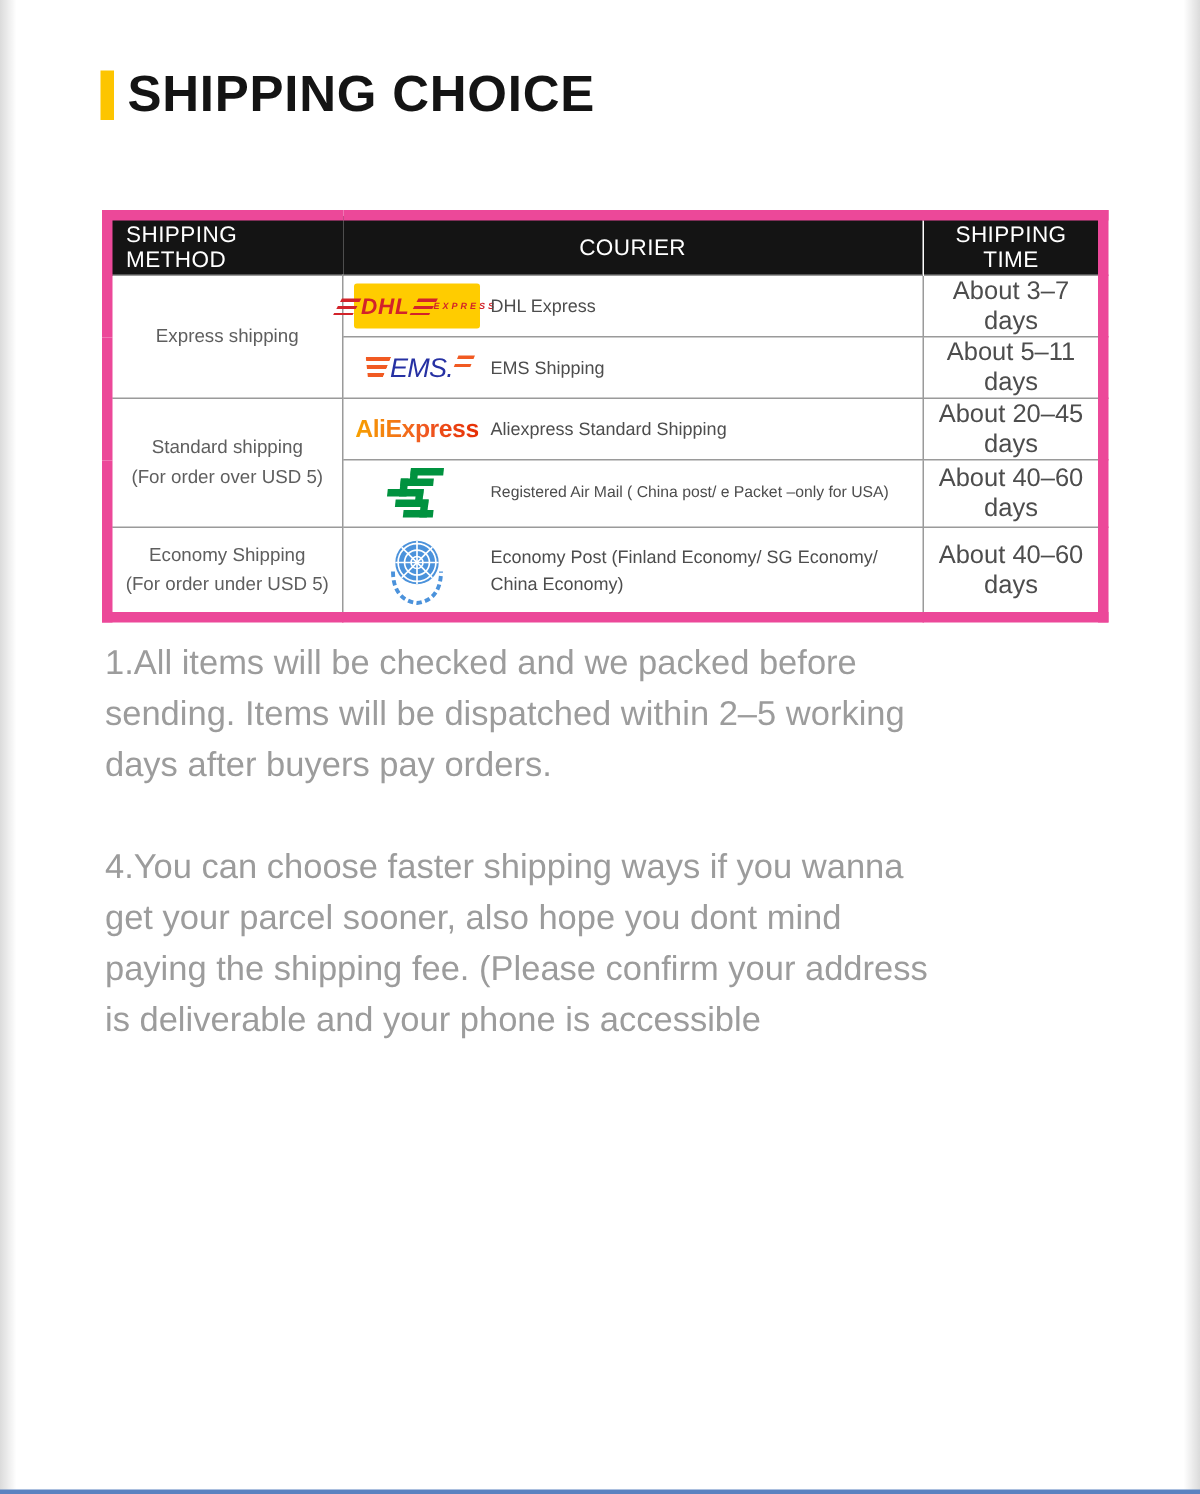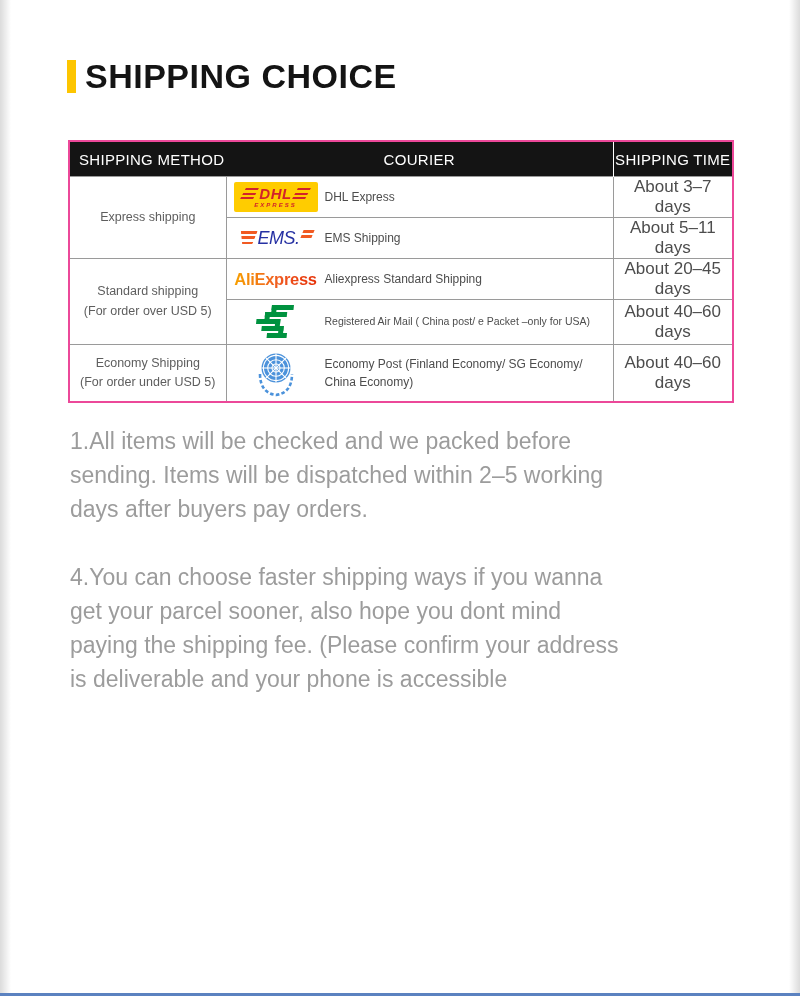--- a/index.html
+++ b/index.html
@@ -6,44 +6,44 @@
   .page { position:relative; width:800px; height:996px; background:#fff;
           font-family:"Liberation Sans", sans-serif; overflow:hidden; }
 
   
   .edge { position:absolute; top:0; bottom:0; width:11px; }
   .edge.left  { left:0;  background:linear-gradient(to right, rgba(0,0,0,0.14), rgba(0,0,0,0)); }
   .edge.right { right:0; background:linear-gradient(to left,  rgba(0,0,0,0.14), rgba(0,0,0,0)); }
   .bottom-line { position:absolute; left:0; right:0; bottom:0; height:3px; }
 
   
-  .title-row { position:absolute; left:67px; top:57px; display:flex; align-items:center; gap:9px; }
+  .title-row { position:absolute; left:67px; top:44px; display:flex; align-items:center; gap:9px; }
   .accent-bar { width:9px; height:33px; flex:0 0 9px; }
   .title-row h1 { margin:0; font-size:34px; font-weight:700; color:#141414; letter-spacing:0.5px; }
 
   
   .table-wrap { position:absolute; left:68px; top:140px; }
-  table { border-collapse:collapse; width:664px; table-layout:fixed; border:2px solid #ec4899; }
+  table { border-collapse:collapse; width:664px; table-layout:fixed; border:7px solid #ec4899; }
   col.c1 { width:157px; } col.c2 { width:387px; } col.c3 { width:120px; }
   th { height:32px; color:#fff; font-size:15px; font-weight:400; letter-spacing:0.3px; }
   .th-method { text-align:left; padding-left:9px; }
   .th-courier { text-align:center; }
   .th-time { border-left:1px solid #fff; }
   tbody tr { height:38px; }
   tbody td { border:1px solid #9a9a9a; background:#fff; }
   .method-cell { text-align:center; vertical-align:middle; color:#5e5e5e; font-size:12.5px; line-height:1.55; }
   .courier-cell { vertical-align:middle; padding:4px 0; }
   .courier-inner { display:flex; align-items:center; }
   .logo-wrap { flex:0 0 98px; display:flex; justify-content:center; align-items:center; }
   .courier-name { font-size:12px; color:#4d4d4d; padding-right:10px; line-height:1.5; }
   .courier-name.small { font-size:10.5px; }
   .time-cell { text-align:center; vertical-align:middle; font-size:17px; color:#4d4d4d; padding:0 5px; }
 
   
-  .logo-dhl { width:84px; height:30px; border-radius:2px; display:flex; flex-direction:column;
+  .logo-dhl { width:84px; height:30px; border-radius:2px; display:flex; flex-direction:row;
               align-items:center; justify-content:center; }
   .dhl-row { display:flex; align-items:center; gap:3px; }
   .dhl-stripes { width:13px; height:11px; transform:skewX(-28deg); }
   .dhl-word { font-size:15px; font-weight:700; font-style:italic; letter-spacing:0.5px; line-height:1; }
   .dhl-sub { font-size:6px; font-weight:700; font-style:italic; letter-spacing:2px; line-height:1; margin-top:1px; }
 
   
   .logo-ems { display:flex; align-items:center; gap:2px; height:26px; }
   .ems-left { width:17px; height:14px; transform:skewX(-22deg); clip-path:polygon(0 0,100% 0,100% 100%,42% 100%); }
   .ems-word { font-size:18px; font-weight:400; font-style:italic; letter-spacing:-0.5px; line-height:1; }

